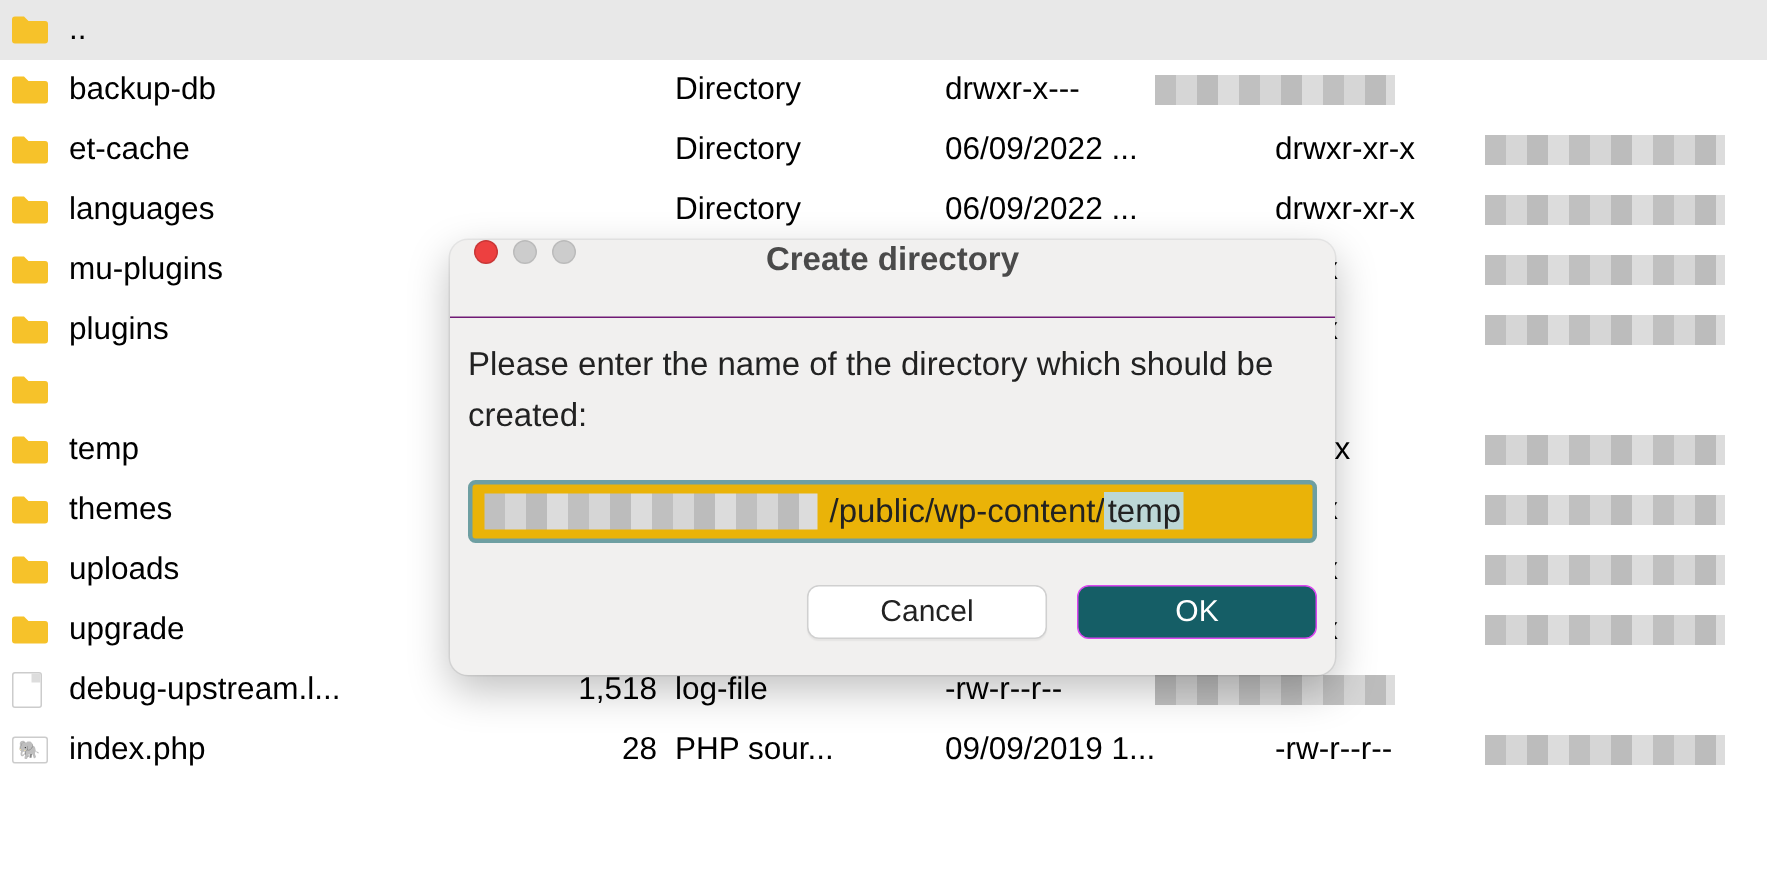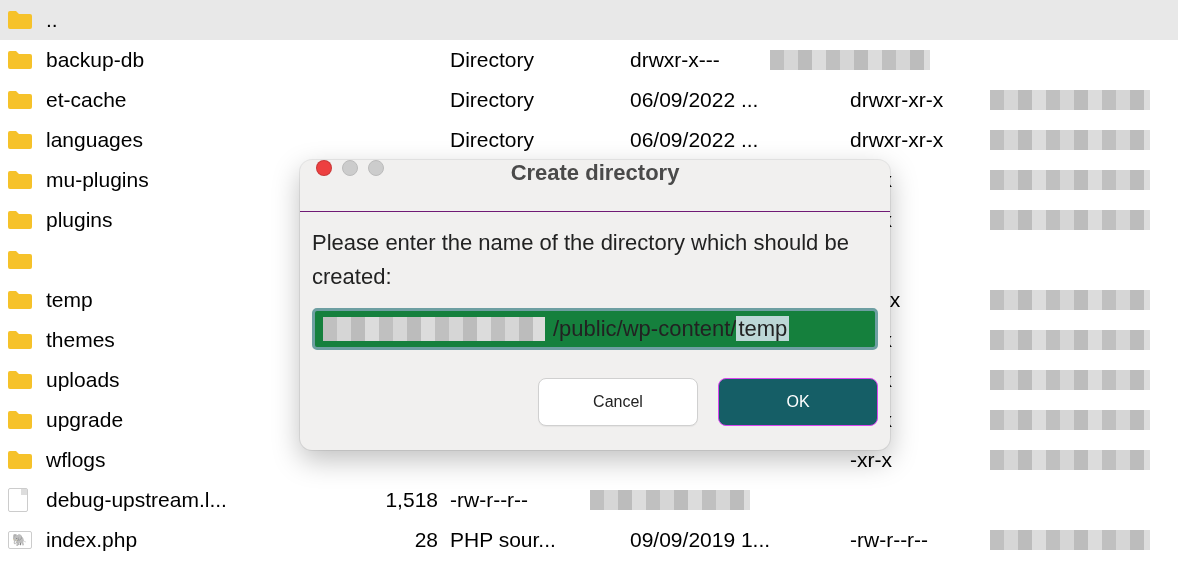--- a/index.html
+++ b/index.html
@@ -88,46 +88,46 @@
   }
   .traffic .close { background: #ed4040; border: 1px solid rgba(0,0,0,.15); }
   .dlg-title {
     position: absolute; left: 0; right: 0; text-align: center;
     font-weight: 700; color: #4a4a4a; font-size: 22px;
     pointer-events: none;
   }
   .dlg-body { padding: 14px 12px 24px; }
   .dlg-msg { color: #222; line-height: 1.55; font-size: 22px; }
   .dlg-input-wrap {
-    margin-top: 14px;
+    margin-top: 26px;
     border: 3px solid #6e9fa2;
     border-radius: 5px;
-    background: #15803d;
+    background: #eab308;
     display: flex;
     align-items: center;
     height: 42px;
     padding: 0 8px;
     gap: 8px;
   }
   .dlg-input-wrap .pixelated { width: 222px; height: 24px; }
   .dlg-path { font-size: 22px; color: #222; white-space: nowrap; }
   .dlg-path .sel {
     background: #bcd7d6;
     padding: 0 2px;
   }
   .dlg-buttons {
     margin-top: 28px;
     display: flex;
     justify-content: flex-end;
     gap: 20px;
   }
   .btn-cancel, .btn-ok {
-    height: 48px; min-width: 160px;
+    height: 36px; min-width: 160px;
     border-radius: 8px;
-    font-size: 16px;
+    font-size: 20px;
     display: inline-flex; align-items: center; justify-content: center;
     cursor: pointer;
   }
   .btn-cancel {
     background: #fff; color: #222; border: 1px solid #d0d0d0;
     box-shadow: 0 1px 1px rgba(0,0,0,.05);
   }
   .btn-ok {
     background: #155e66; color: #fff; border: 1px solid #d946ef;
   }
@@ -288,39 +288,25 @@
     <span class="col-size"></span>
     <span class="col-type"></span>
     <span class="col-date"></span>
     <span class="col-perm">-xr-x</span>
     <span class="col-owner">
         <span class="pixelated"></span>
       </span>
   </div>
   <div class="row">
     <span class="icon-cell">
-        <svg class="folder-icon" viewBox="0 0 24 20">
-          <path d="M0 3a2 2 0 0 1 2-2h6l3 3h11a2 2 0 0 1 2 2v11a2 2 0 0 1-2 2H2a2 2 0 0 1-2-2V3z" fill="#f6c22a"></path>
-        </svg>
-      </span>
-    <span class="col-name">wflogs</span>
-    <span class="col-size"></span>
-    <span class="col-type"></span>
-    <span class="col-date"></span>
-    <span class="col-perm">-xr-x</span>
-    <span class="col-owner">
-        <span class="pixelated"></span>
-      </span>
-  </div>
-  <div class="row">
-    <span class="icon-cell">
         <span class="file-icon"></span>
       </span>
     <span class="col-name">debug-upstream.l...</span>
     <span class="col-size">1,518</span>
+    <span class="col-type">log-file</span>
     <span class="col-perm">-rw-r--r--</span>
     <span class="col-owner">
         <span class="pixelated"></span>
       </span>
   </div>
   <div class="row">
     <span class="icon-cell">
         <span class="php-icon"></span>
       </span>
     <span class="col-name">index.php</span>

